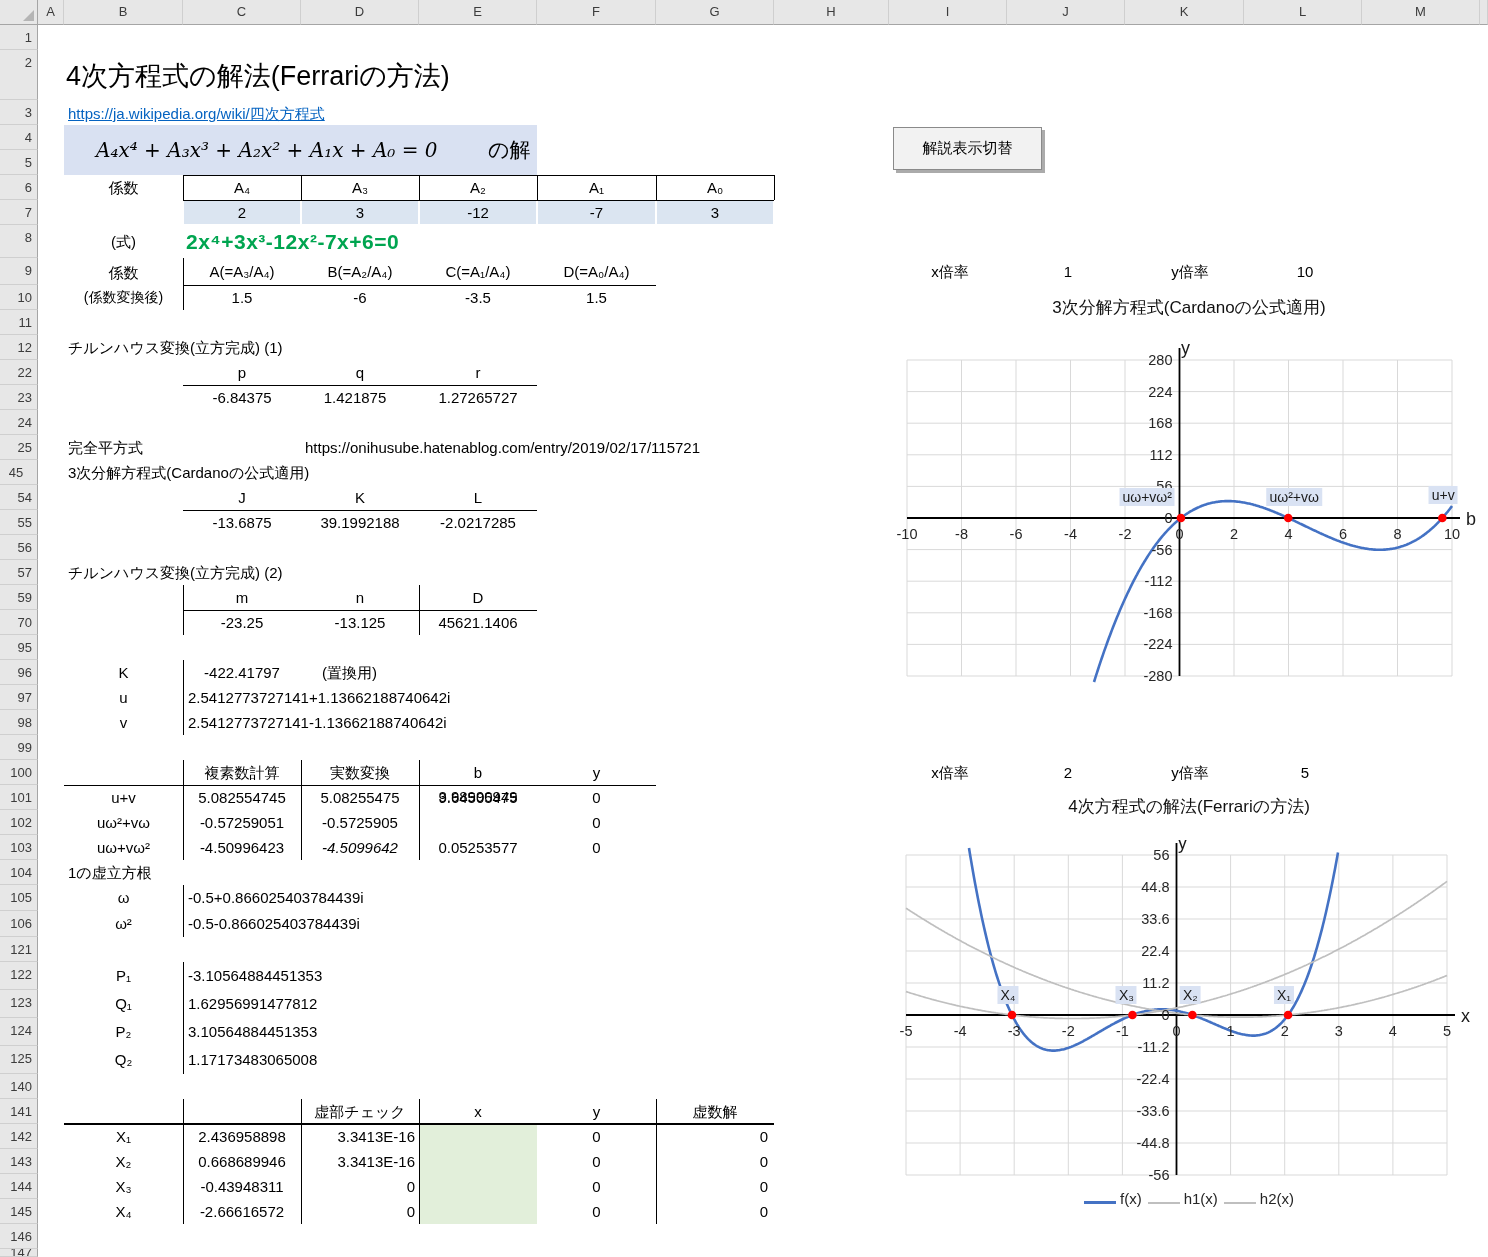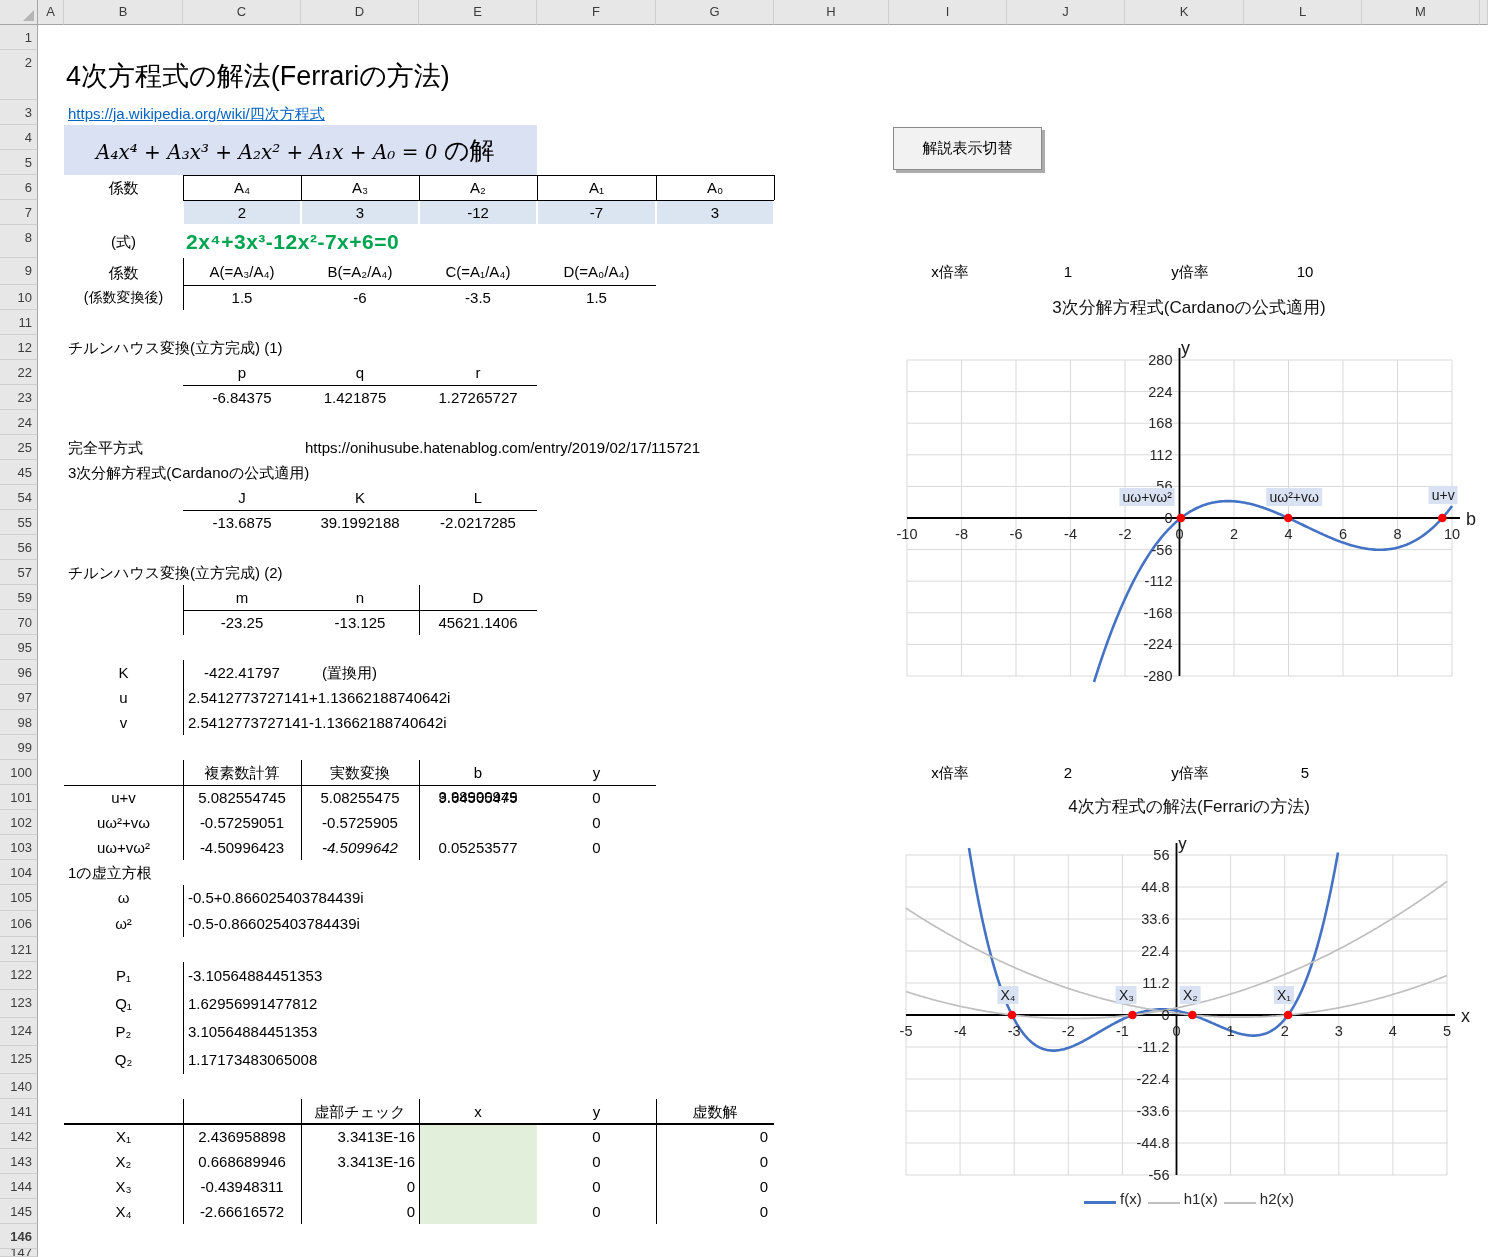--- a/index.html
+++ b/index.html
@@ -21,21 +21,21 @@
   .ctr{text-align:center;}
   .rt{text-align:right;}
   .hl{position:absolute;background:#000;height:1px;z-index:2;}
   .vl{position:absolute;background:#000;width:1px;z-index:2;}
   .fill{position:absolute;z-index:1;}
   #title{font-size:27px;line-height:42px;}
   #wiki{color:#0563C1;text-decoration:underline;cursor:pointer;}
   #fbox{position:absolute;left:64px;top:125px;width:473px;height:50px;background:#D9E1F2;
         line-height:50px;padding-left:32px;box-sizing:border-box;font-size:20px;}
   #fbox .math{font-family:"DejaVu Serif","Liberation Serif",serif;font-style:italic;}
-  #fbox .sfx{font-style:normal;font-size:25px;}
+  #fbox .sfx{font-style:normal;font-size:21px;margin-left:44px;}
   .bluecell{position:absolute;background:#DBE5F1;text-align:center;font-size:15px;line-height:23px;z-index:1;}
   #green-formula{font-size:21px;font-weight:bold;color:#00A550;line-height:32px;letter-spacing:0.5px;}
   .small{font-size:14px;}
   
   #btn{position:absolute;left:893px;top:127px;width:147px;height:41px;background:#F2F2F2;
        border:1px solid #8A8A8A;box-shadow:3px 3px 0 #ABABAB;text-align:center;line-height:39px;
        font-size:15px;cursor:pointer;z-index:4;}
   
   .chartbox{position:absolute;z-index:3;}
   .chart-label{position:absolute;font-size:14px;line-height:18px;background:#D9E2F3;padding:0 3px;color:#1a1a1a;white-space:nowrap;}
@@ -75,21 +75,21 @@
     <div class="rowhdr" style="height: 25px; line-height: 25px;">7</div>
     <div class="rowhdr" style="height: 33px; line-height: 25px;">8</div>
     <div class="rowhdr" style="height: 27px; line-height: 25px;">9</div>
     <div class="rowhdr" style="height: 25px; line-height: 25px;">10</div>
     <div class="rowhdr" style="height: 25px; line-height: 25px;">11</div>
     <div class="rowhdr" style="height: 25px; line-height: 25px;">12</div>
     <div class="rowhdr" style="height: 25px; line-height: 25px;">22</div>
     <div class="rowhdr" style="height: 25px; line-height: 25px;">23</div>
     <div class="rowhdr" style="height: 25px; line-height: 25px;">24</div>
     <div class="rowhdr" style="height: 25px; line-height: 25px;">25</div>
-    <div class="rowhdr" style="height: 25px; line-height: 25px;">45</div>
+    <div class="rowhdr" style="height: 25px; line-height: 25px; text-align: center;">45</div>
     <div class="rowhdr" style="height: 25px; line-height: 25px;">54</div>
     <div class="rowhdr" style="height: 25px; line-height: 25px;">55</div>
     <div class="rowhdr" style="height: 25px; line-height: 25px;">56</div>
     <div class="rowhdr" style="height: 25px; line-height: 25px;">57</div>
     <div class="rowhdr" style="height: 25px; line-height: 25px;">59</div>
     <div class="rowhdr" style="height: 25px; line-height: 25px;">70</div>
     <div class="rowhdr" style="height: 25px; line-height: 25px;">95</div>
     <div class="rowhdr" style="height: 25px; line-height: 25px;">96</div>
     <div class="rowhdr" style="height: 25px; line-height: 25px;">97</div>
     <div class="rowhdr" style="height: 25px; line-height: 25px;">98</div>
@@ -105,21 +105,21 @@
     <div class="rowhdr" style="height: 28px; line-height: 25px;">122</div>
     <div class="rowhdr" style="height: 28px; line-height: 25px;">123</div>
     <div class="rowhdr" style="height: 28px; line-height: 25px;">124</div>
     <div class="rowhdr" style="height: 28px; line-height: 25px;">125</div>
     <div class="rowhdr" style="height: 25px; line-height: 25px;">140</div>
     <div class="rowhdr" style="height: 25px; line-height: 25px;">141</div>
     <div class="rowhdr" style="height: 25px; line-height: 25px;">142</div>
     <div class="rowhdr" style="height: 25px; line-height: 25px;">143</div>
     <div class="rowhdr" style="height: 25px; line-height: 25px;">144</div>
     <div class="rowhdr" style="height: 25px; line-height: 25px;">145</div>
-    <div class="rowhdr" style="height: 25px; line-height: 25px; font-weight: bold;">146</div>
+    <div class="rowhdr" style="height: 25px; line-height: 25px;">146</div>
     <div class="rowhdr" style="height: 8px; line-height: 8px;">147</div>
   </div>
 
 <div class="bluecell" style="left:184px;top:201px;width:116px;height:23px;">2</div>
 <div class="bluecell" style="left:302px;top:201px;width:116px;height:23px;">3</div>
 <div class="bluecell" style="left:420px;top:201px;width:116px;height:23px;">-12</div>
 <div class="bluecell" style="left:538px;top:201px;width:117px;height:23px;">-7</div>
 <div class="bluecell" style="left:657px;top:201px;width:116px;height:23px;">3</div>
 <div class="fill" style="left:419px;top:1125px;width:118px;height:99px;background:#E2EFDA;"></div>
 

